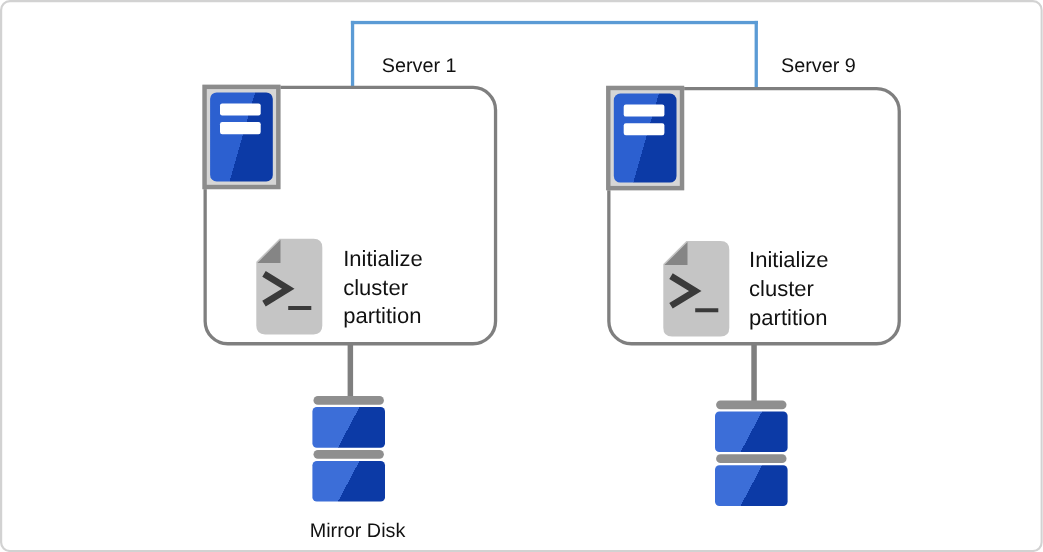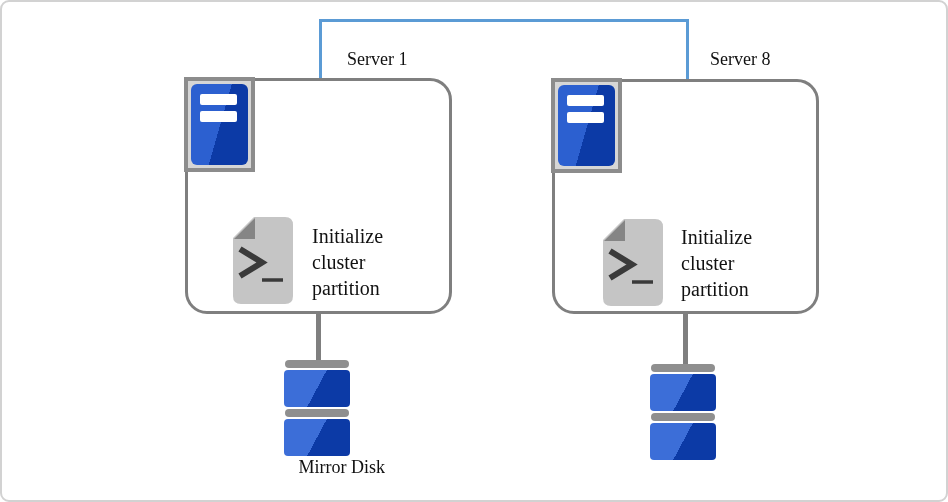--- a/index.html
+++ b/index.html
@@ -20,21 +20,21 @@
   }
   html,body{margin:0;padding:0;background:#ffffff;}
   .canvas{
     position:relative;
     width:948px;height:502px;
     box-sizing:border-box;
     background:#ffffff;
     border:2px solid var(--frame-gray);
     border-radius:9px;
     overflow:hidden;
-    font-family:Liberation Serif, serif;
+    font-family:Liberation Sans, sans-serif;
     color:var(--text-black);
   }
   
   .hb-link{
     position:absolute;
     left:317px;top:17px;width:370px;height:62px;
     box-sizing:border-box;
     border-top:3px solid var(--link-blue);
     border-left:3px solid var(--link-blue);
     border-right:3px solid var(--link-blue);
@@ -129,38 +129,38 @@
     border-radius:4px;
     background:var(--disk-bar-gray);
   }
   .disk-platter{
     height:37px;
     border-radius:4px;
     background:linear-gradient(118deg, var(--disk-blue-light) 50%, var(--disk-blue-dark) 50%);
   }
   .disk-label{
     position:absolute;
-    left:263px;top:455px;
+    left:263px;top:470px;
     width:120px;
-    text-align:right;
+    text-align:center;
     font-size:18px;
     line-height:21px;
     white-space:nowrap;
     z-index:3;
   }
 </style>
 </head>
 <body>
 
 <div class="canvas">
 
   <div class="hb-link"></div>
 
   <div class="server-label s1">Server 1</div>
-  <div class="server-label s2">Server 8</div>
+  <div class="server-label s2">Server 9</div>
 
   <div class="server-box b1"></div>
   <div class="server-box b2"></div>
 
   <div class="pc-chip c1">
     <div class="pc-body">
       <div class="pc-slot slot1"></div>
       <div class="pc-slot slot2"></div>
     </div>
   </div>

